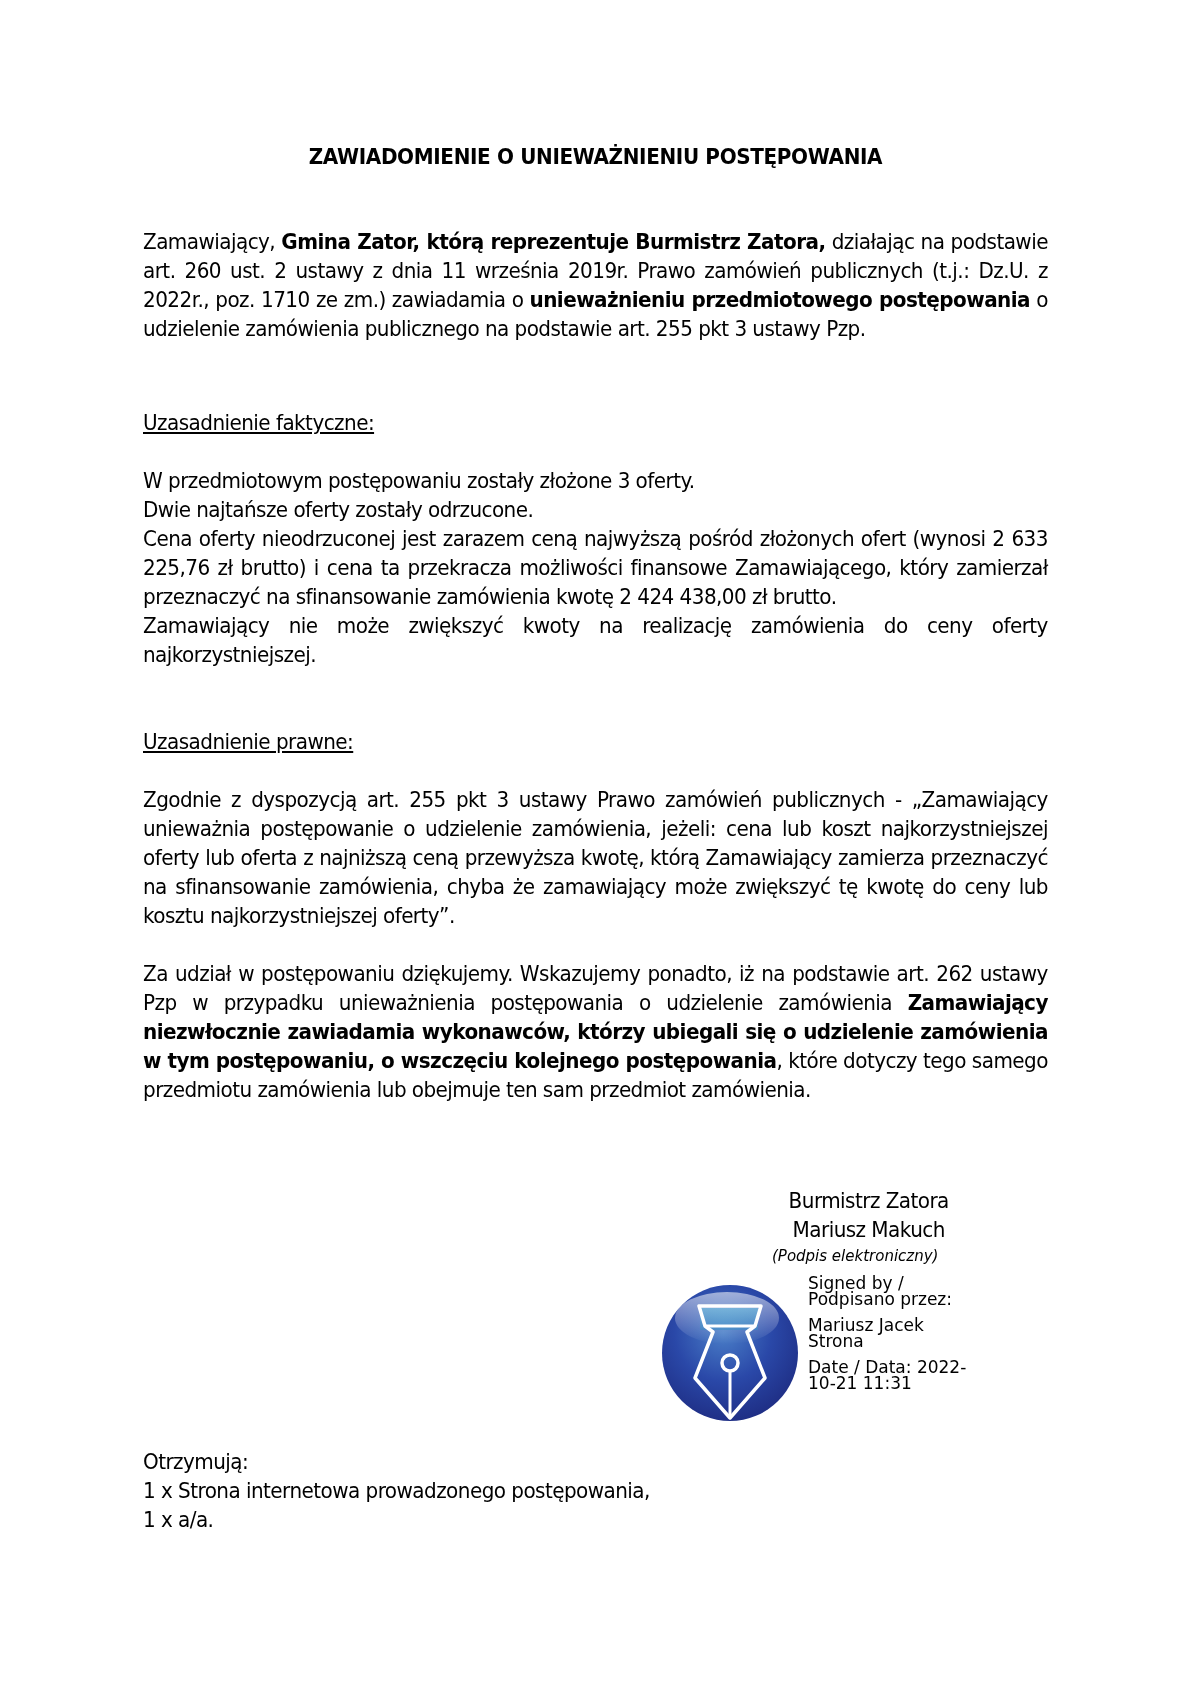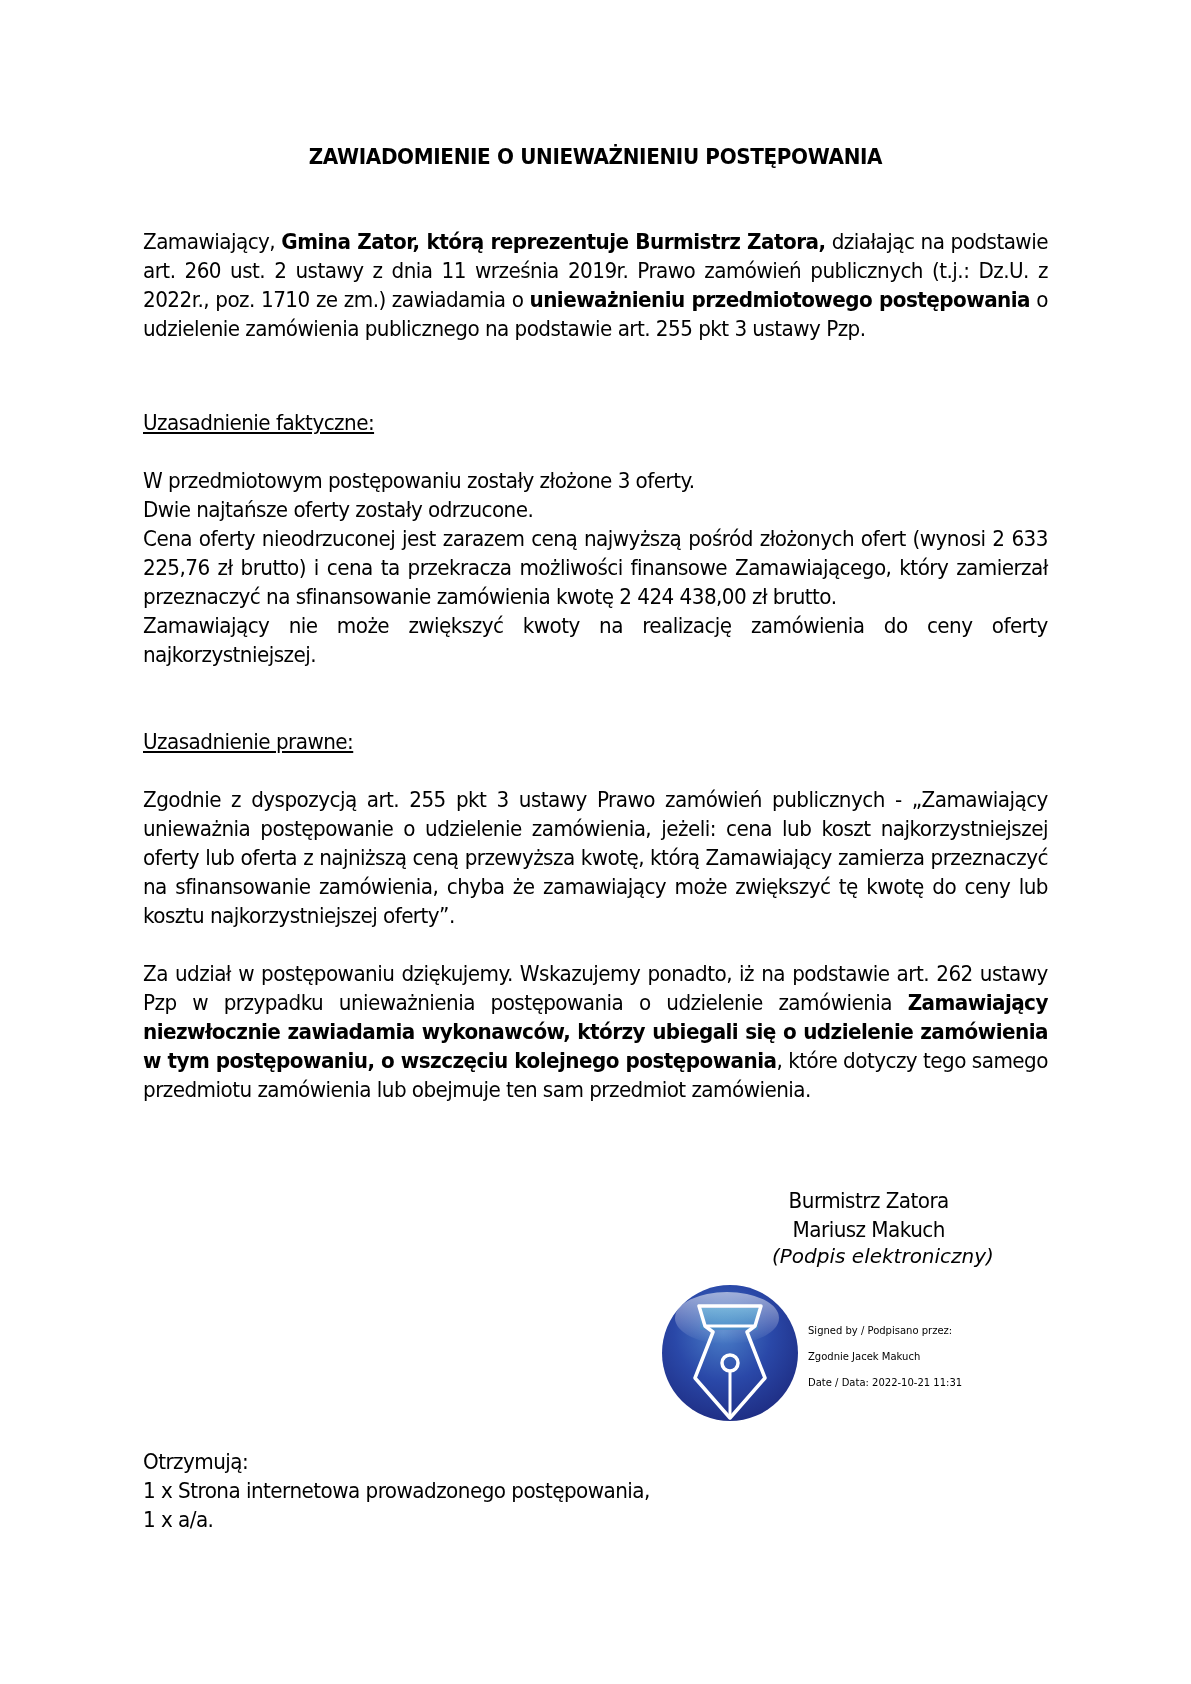--- a/index.html
+++ b/index.html
@@ -9,24 +9,24 @@
             letter-spacing: -0.6px; transform: scaleX(0.93); transform-origin: 0 0; width: 973px; }
     .title { position: absolute; top: 142px; left: 0; width: 973px; text-align: center;
              font-weight: bold; font-size: 21.5px; letter-spacing: -0.4px; }
     .para { position: absolute; left: 0; width: 973px; text-align: justify; margin: 0; }
     .para b { font-weight: bold; }
     .heading-u { position: absolute; left: 0; text-decoration: underline; margin: 0; }
     .sig-name { position: absolute; left: 785px; top: 1186px; font-family: "DejaVu Sans", sans-serif;
                 font-size: 21.5px; line-height: 29px; letter-spacing: -0.6px; transform: scaleX(0.93);
                 transform-origin: 0 0; text-align: center; width: 180px; }
     .sig-italic { position: absolute; left: 772px; top: 1246px; font-family: "DejaVu Sans", sans-serif;
-                  font-style: italic; font-size: 20px; line-height: 20px; }
+                  font-style: italic; font-size: 15px; line-height: 20px; }
     .sig-icon { position: absolute; left: 655px; top: 1278px; width: 150px; height: 150px; }
     .sig-text { position: absolute; left: 808px; top: 1275px; font-family: "DejaVu Sans", sans-serif;
-                font-size: 10px; line-height: 16px; color: #000; width: 170px; margin-top: 48px; }
+                font-size: 17px; line-height: 16px; color: #000; width: 170px; }
     .sig-text p { margin: 0 0 10px 0; }
     .recipients { position: absolute; left: 143px; top: 1447px; font-family: "DejaVu Sans", sans-serif;
                   font-size: 21.5px; line-height: 29px; letter-spacing: -0.6px; transform: scaleX(0.93);
                   transform-origin: 0 0; }
   </style>
 </head>
 <body>
 
 <div class="page">
   <div class="title">ZAWIADOMIENIE O UNIEWAŻNIENIU POSTĘPOWANIA</div>
@@ -77,21 +77,21 @@
     <rect x="45" y="30" width="58" height="22" fill="url(#band)" opacity="0.55"></rect>
     <path d="M44 28 L106 28 L100 48 L92 54 L110 100 L75 140 L40 100 L58 54 L50 48 Z" fill="none" stroke="#ffffff" stroke-width="3.5" stroke-linejoin="round"></path>
     <line x1="50" y1="48" x2="100" y2="48" stroke="#ffffff" stroke-width="3"></line>
     <circle cx="75" cy="85" r="8" fill="none" stroke="#ffffff" stroke-width="3.5"></circle>
     <line x1="75" y1="93" x2="75" y2="138" stroke="#ffffff" stroke-width="3"></line>
   </svg>
 </div>
 
 <div class="sig-text">
   <p>Signed by / Podpisano przez:</p>
-  <p>Zgodnie Jacek Makuch</p>
+  <p>Mariusz Jacek Strona</p>
   <p>Date / Data: 2022-10-21 11:31</p>
 </div>
 
 <div class="recipients">
   <div>Otrzymują:</div>
   <div>1 x Strona internetowa prowadzonego postępowania,</div>
   <div>1 x a/a.</div>
 </div>
 
 </body></html>

